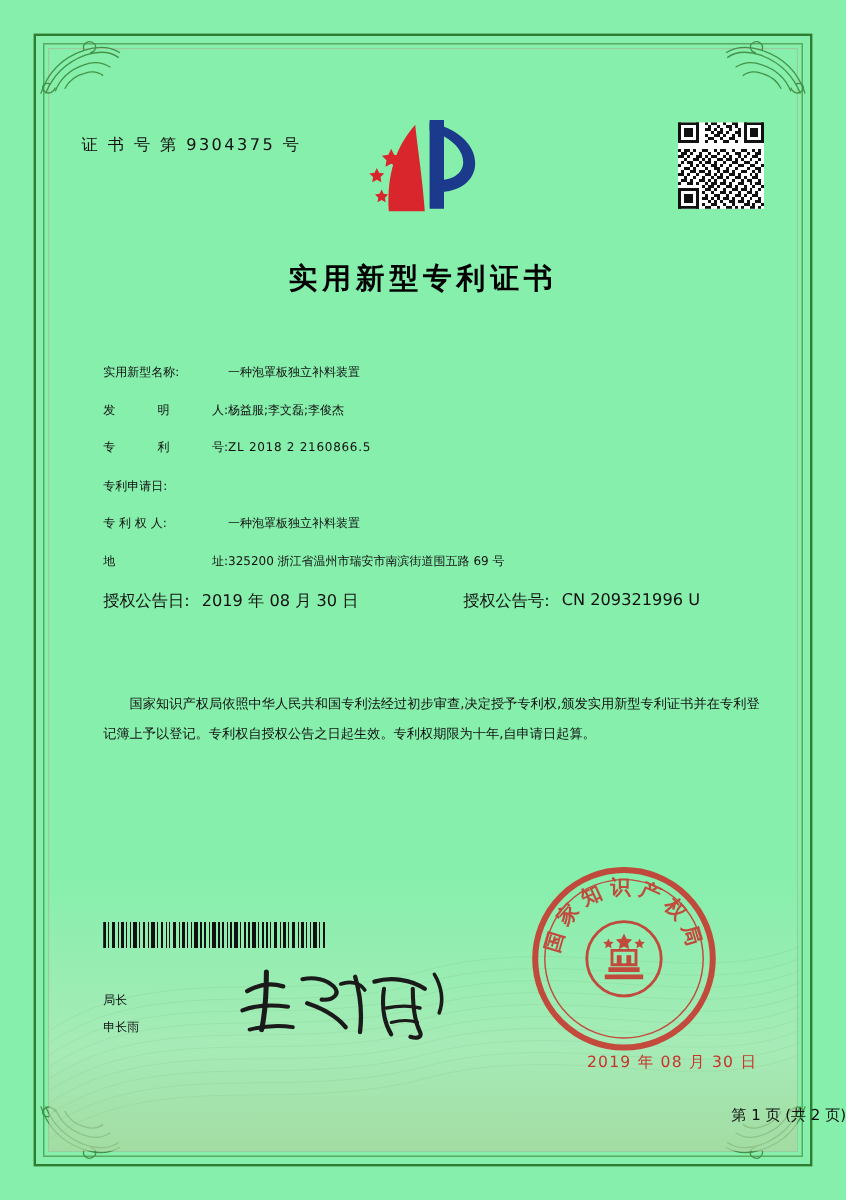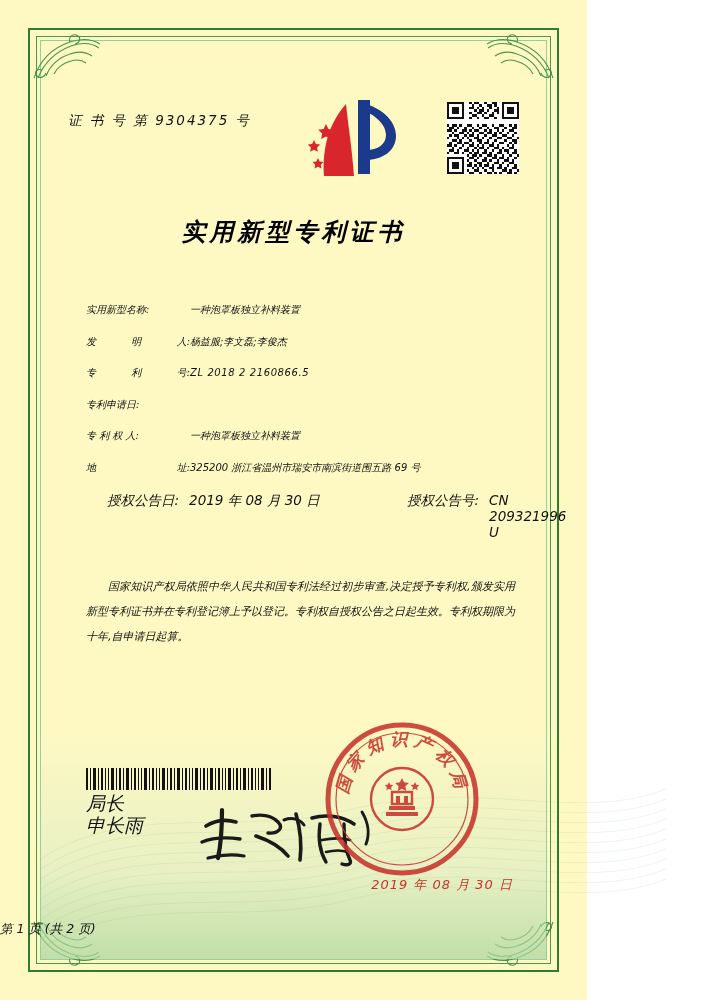--- a/index.html
+++ b/index.html
@@ -9,25 +9,24 @@
   }
   body {
     width: 707px;
     height: 1000px;
     font-family: "DejaVu Sans", "Liberation Sans", sans-serif;
     color: #111;
     overflow: hidden;
   }
   .page {
     position: relative;
-    width: 587px;
+    width: 705px;
     height: 1000px;
-    background: #fef9c3;
+    background: #86efac;
     box-sizing: border-box;
-    font-style: italic;
   }
 
   
   .border-outer {
     position: absolute;
     left: 28px; top: 28px; right: 28px; bottom: 28px;
     border: 2px solid #2f7d32;
     box-sizing: border-box;
   }
   .border-inner {
@@ -140,21 +139,21 @@
     letter-spacing: .6px;
   }
   .row-two {
     display: flex;
     align-items: baseline;
     font-size: 13.5px;
     margin-bottom: 17.5px;
   }
   .row-two .seg-a { display: flex; width: 300px; flex: 0 0 300px; }
   .row-two .seg-b { display: flex; }
-  .row-two .lbl2 { white-space: nowrap; margin-right: 10px; margin-left: 21px; }
+  .row-two .lbl2 { white-space: nowrap; margin-right: 10px; }
 
   
   .paras {
     position: absolute;
     left: 86px;
     right: 72px;
     top: 574px;
     font-size: 11px;
     line-height: 25px;
     text-align: justify;
@@ -171,22 +170,22 @@
     left: 86px;
     top: 768px;
     width: 186px;
     height: 22px;
   }
 
   
   .sig-labels {
     position: absolute;
     left: 86px;
-    top: 792px;
-    font-size: 19px;
+    top: 824px;
+    font-size: 10px;
     line-height: 22px;
     color: #111;
   }
   .signature {
     position: absolute;
     left: 196px;
     top: 800px;
     width: 180px;
     height: 70px;
     color: #1a1a1a;
@@ -207,21 +206,21 @@
     font-size: 13px;
     color: #c8342c;
     letter-spacing: 1px;
     white-space: nowrap;
   }
 
   .page-no {
     position: absolute;
     left: 0; right: 0;
     bottom: 62px;
-    text-align: left;
+    text-align: right;
     font-size: 12.5px;
     color: #111;
   }
 </style>
 </head>
 <body>
 
 <div class="page">
 
   <div class="border-outer"></div>

